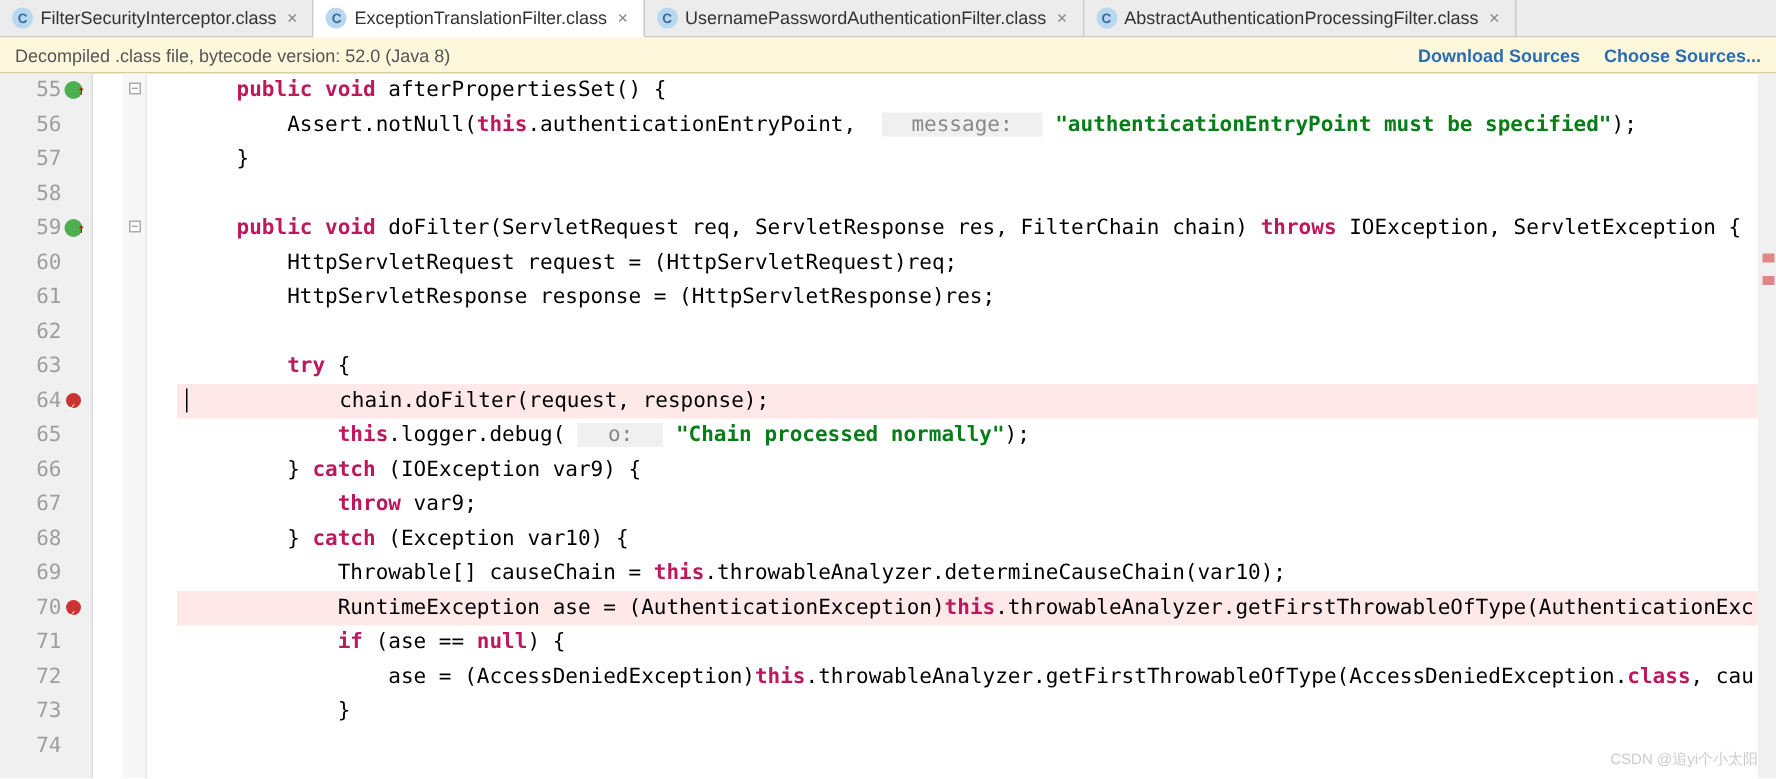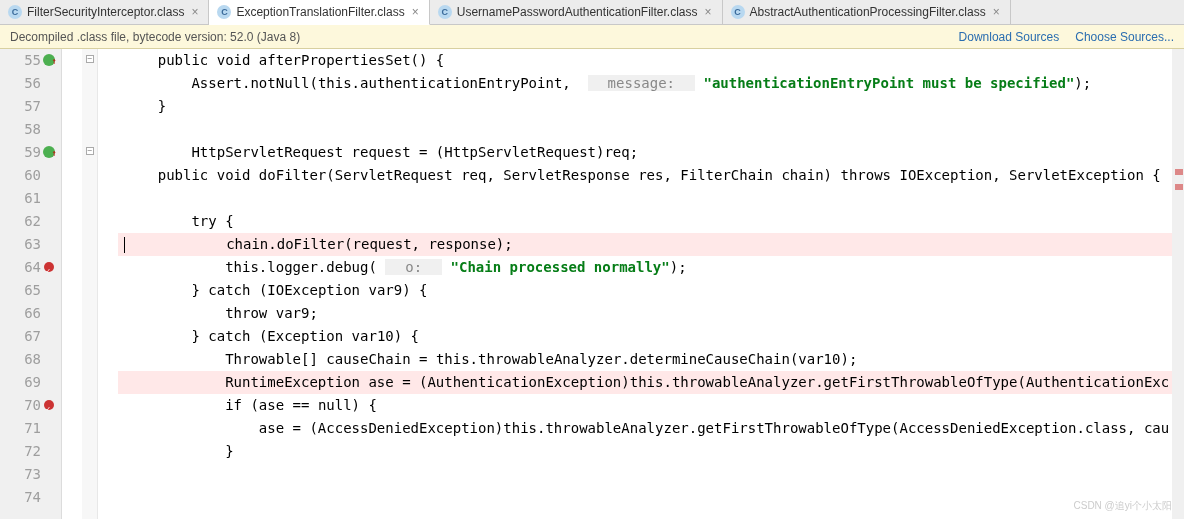--- a/index.html
+++ b/index.html
@@ -4,36 +4,36 @@
 <style>
 * { margin:0; padding:0; box-sizing:border-box; }
 body { font-family:"Segoe UI",Arial,sans-serif; font-size:13px; background:#fff; color:#000; overflow:hidden; width:1184px; height:519px; position:relative; }
 .tabs { display:flex; background:#ececec; border-bottom:1px solid #c8c8c8; height:25px; align-items:stretch; }
 .tab { display:flex; align-items:center; padding:0 8px; border-right:1px solid #c8c8c8; background:#ececec; cursor:pointer; gap:5px; font-size:12px; color:#333; }
 .tab.active { background:#fff; border-bottom:1px solid #fff; margin-bottom:-1px; }
 .tab .ico { width:14px; height:14px; border-radius:7px; background:#b8d8f0; display:flex; align-items:center; justify-content:center; font-size:9px; color:#3a6a9a; font-weight:bold; }
 .tab .close { color:#888; font-size:12px; padding:0 2px; }
 .banner { background:#fdf8dc; border-bottom:1px solid #d8d0a0; height:24px; display:flex; align-items:center; justify-content:space-between; padding:0 10px; font-size:12px; color:#555; }
 .banner .links { display:flex; gap:16px; }
-.banner .links span { color:#2a6db0; cursor:pointer; }
+.banner .links span { color:#2a6db0; cursor:pointer;font-weight:bold; }
 .editor { display:flex; height:calc(100% - 49px); font-family:Consolas,Menlo,monospace; font-size:14px; line-height:23px;gap:20px; }
 .gutter { width:62px; background:#f0f0f0; border-right:1px solid #dcdcdc; color:#9e9e9e; text-align:right; padding-right:4px; position:relative; }
 .ln { height:23px; position:relative; padding-right:16px; }
 .ln .mk { position:absolute; right:2px; top:5px; width:12px; height:12px; }
 .mk.ov { background:#4caf50; border-radius:6px; }
 .mk.ov::after { content:"↑"; position:absolute; right:-2px; top:-4px; color:#c00; font-size:9px; }
 .mk.bp { width:10px; height:10px; background:#c33; border-radius:5px; top:6px; right:3px; }
 .mk.bp::after { content:"✓"; color:#fff; font-size:7px; position:absolute; left:2px; top:-2px; }
 .fold { width:16px; background:#f7f7f7; border-right:1px solid #e8e8e8; position:relative; }
 .fold .m { position:absolute; left:4px; width:8px; height:8px; border:1px solid #aaa; background:#fff; font-size:8px; text-align:center; line-height:6px; color:#888; cursor:pointer; }
 .code { flex:1; position:relative; overflow:hidden; }
 .line { height:23px; white-space:pre; padding-left:6px; }
 .hl { background:#ffe8e8; }
 .caret { border-left:1px solid #000; display:inline-block; height:16px; vertical-align:middle; }
-.kw { color:#000000; font-weight:normal; }
+.kw { color:#be185d; font-weight:bold; }
 .str { color:#067d17; font-weight:bold; }
 .lbl { color:#888; background:#f0f0f0; padding:0 20px; }
 .wm { position:absolute; right:12px; bottom:6px; color:#ccc; font-size:10px; pointer-events:none; }
 .sb { position:absolute; right:0; top:49px; width:12px; bottom:0; background:#f0f0f0; }
 .sb .err { position:absolute; right:1px; width:8px; height:6px; background:#d88; }
 </style>
 </head>
 <body>
 
 <div class="tabs">
@@ -92,22 +92,23 @@
   </div>
   <div class="fold">
     <span class="m" style="top:6px">−</span>
     <span class="m" style="top:98px">−</span>
   </div>
   <div class="code">
     <div class="line"><span class="kw">    public void </span><span>afterPropertiesSet() {</span></div>
     <div class="line"><span>        Assert.notNull(</span><span class="kw">this</span><span>.authenticationEntryPoint,  </span><span class="lbl">message:</span><span class="str"> "authenticationEntryPoint must be specified"</span><span>);</span></div>
     <div class="line"><span>    }</span></div>
     <div class="line"></div>
+    <div class="line"><span class="kw">    public void </span><span>doFilter(ServletRequest req, ServletResponse res, FilterChain chain) </span><span class="kw">throws </span><span>IOException, ServletException {</span></div>
     <div class="line"><span>        HttpServletRequest request = (HttpServletRequest)req;</span></div>
-    <div class="line"><span class="kw">    public void </span><span>doFilter(ServletRequest req, ServletResponse res, FilterChain chain) </span><span class="kw">throws </span><span>IOException, ServletException {</span></div>
+    <div class="line"><span>        HttpServletResponse response = (HttpServletResponse)res;</span></div>
     <div class="line"></div>
     <div class="line"><span class="kw">        try </span><span>{</span></div>
     <div class="line hl"><span class="caret"></span><span>            chain.doFilter(request, response);</span></div>
     <div class="line"><span class="kw">            this</span><span>.logger.debug( </span><span class="lbl">o:</span><span class="str"> "Chain processed normally"</span><span>);</span></div>
     <div class="line"><span>        } </span><span class="kw">catch </span><span>(IOException var9) {</span></div>
     <div class="line"><span class="kw">            throw </span><span>var9;</span></div>
     <div class="line"><span>        } </span><span class="kw">catch </span><span>(Exception var10) {</span></div>
     <div class="line"><span>            Throwable[] causeChain = </span><span class="kw">this</span><span>.throwableAnalyzer.determineCauseChain(var10);</span></div>
     <div class="line hl"><span>            RuntimeException ase = (AuthenticationException)</span><span class="kw">this</span><span>.throwableAnalyzer.getFirstThrowableOfType(AuthenticationExc</span></div>
     <div class="line"><span class="kw">            if </span><span>(ase == </span><span class="kw">null</span><span>) {</span></div>

